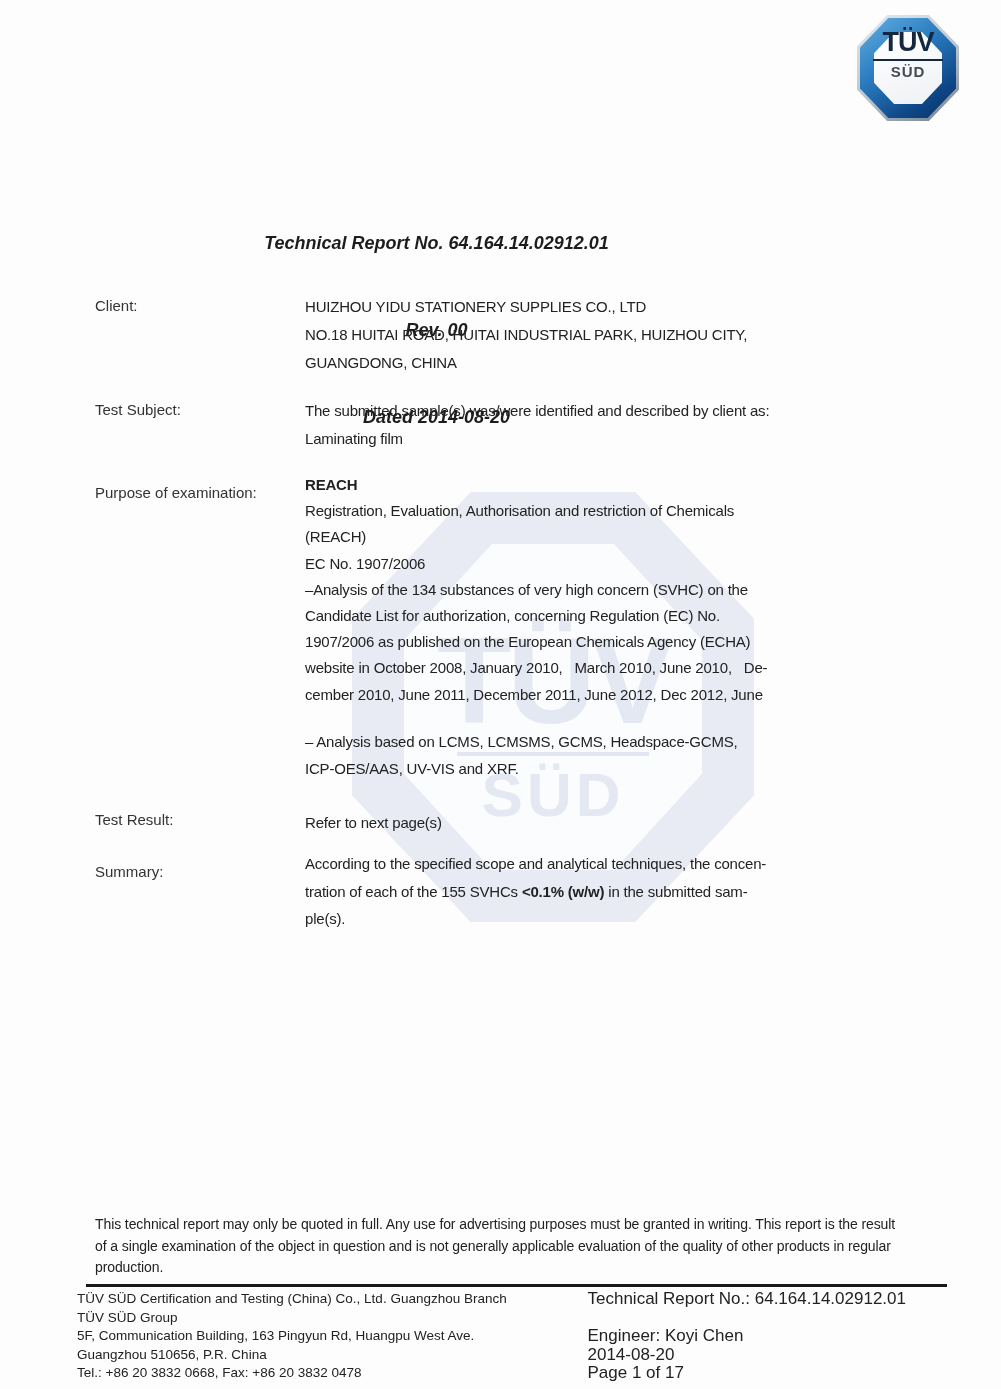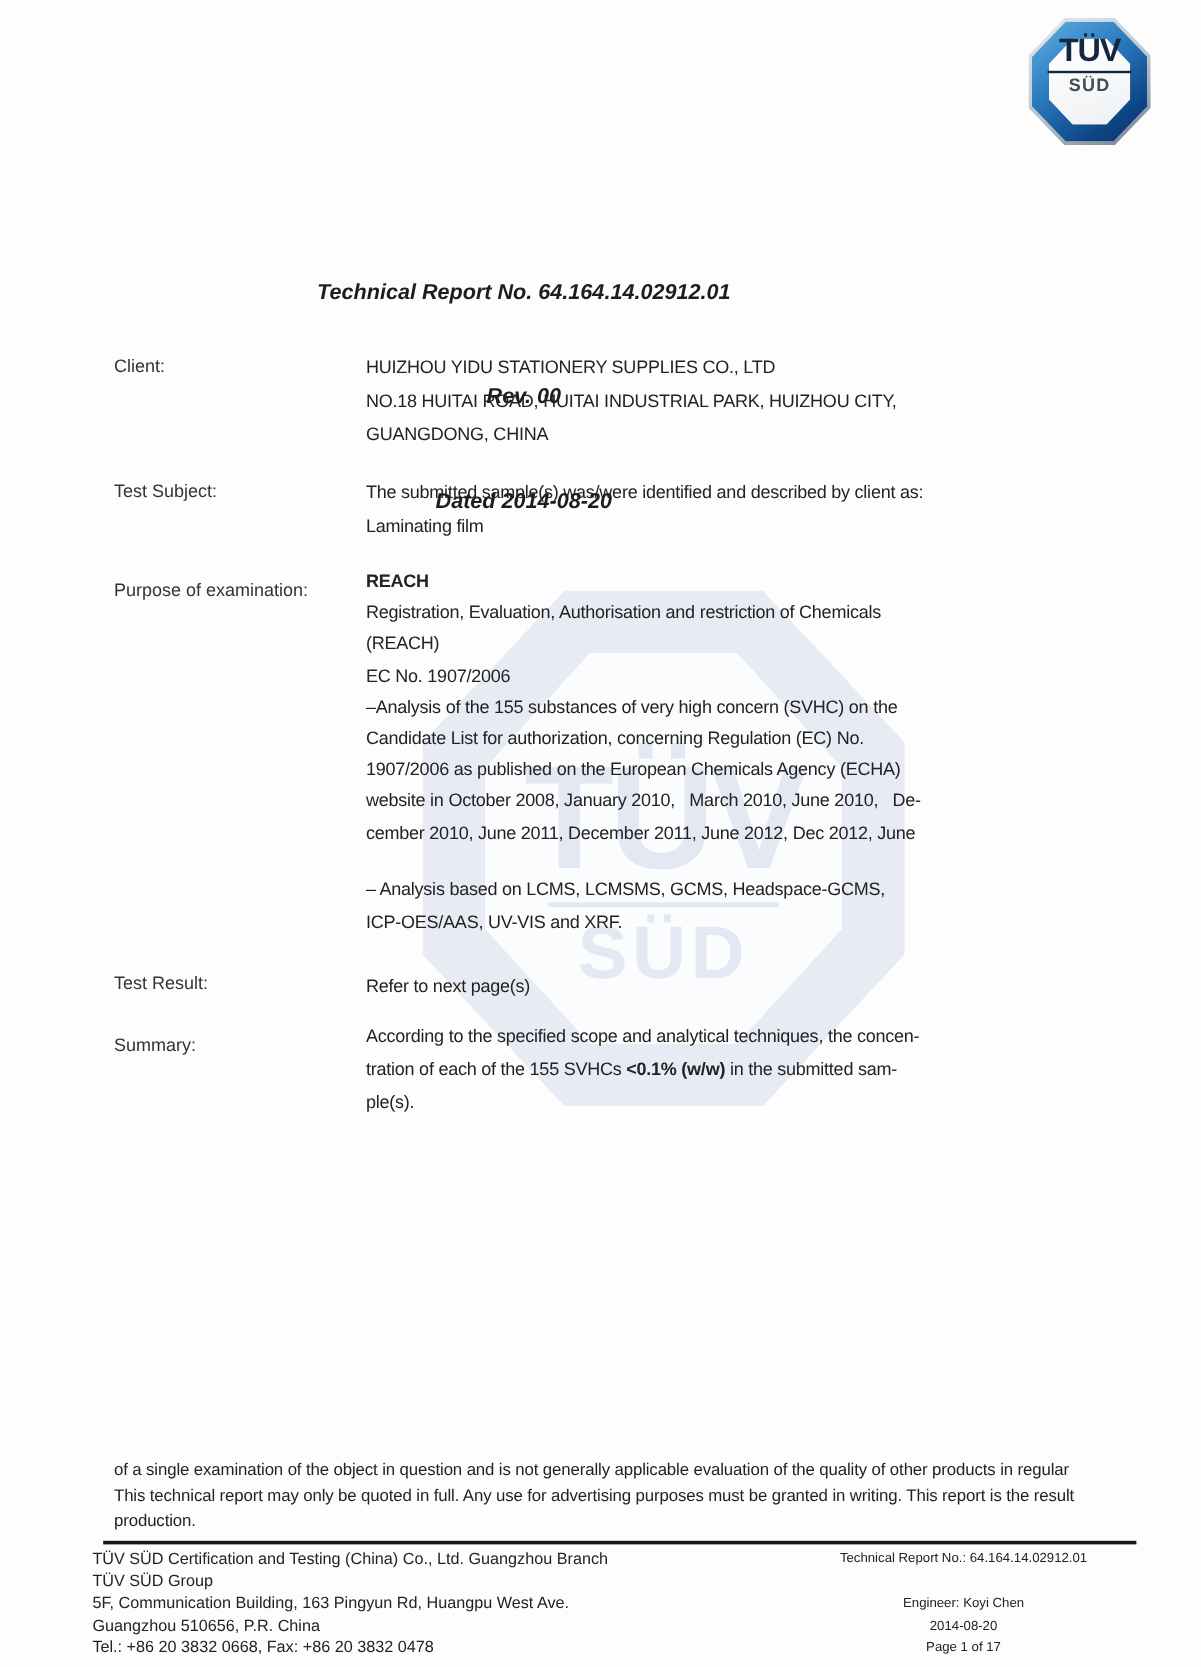--- a/index.html
+++ b/index.html
@@ -44,21 +44,21 @@
   .purpose-block { line-height:26.2px; }
   .para3 { line-height:26.5px; }
   .sum  { line-height:27.5px; }
   .b { font-weight:bold; }
 
   
   .disclaimer { left:95px; top:1214px; width:870px; font-size:14px; line-height:21.5px;
                 letter-spacing:-0.1px; color:#222; }
   .sep { left:86px; top:1284px; width:861px; height:3px; background:#191919; }
   .foot-left  { left:77px;  top:1290px; font-size:13.5px; line-height:18.5px; color:#222; }
-  .foot-right { right:95px; top:1290px; font-size:11px; line-height:18.5px; color:#222; text-align:center; }
+  .foot-right { right:95px; top:1290px; font-size:17px; line-height:18.5px; color:#222; text-align:left; }
   .f-line { min-height:18.5px; white-space:pre; }
 </style>
 </head>
 <body>
 
 <div id="page">
 
   <div class="wm">
     <div class="oct wm-ring"></div>
     <div class="oct wm-face"></div>
@@ -94,21 +94,21 @@
     <div class="c-line">The submitted sample(s) was/were identified and described by client as:</div>
     <div class="c-line">Laminating film</div>
   </div>
 
   <div class="z lbl" style="top:483px;">Purpose of examination:</div>
   <div class="z col purpose-block" style="top:472px;">
     <div class="c-line b">REACH</div>
     <div class="c-line">Registration, Evaluation, Authorisation and restriction of Chemicals</div>
     <div class="c-line">(REACH)</div>
     <div class="c-line">EC No. 1907/2006</div>
-    <div class="c-line">–Analysis of the 155 substances of very high concern (SVHC) on the</div>
+    <div class="c-line">–Analysis of the 134 substances of very high concern (SVHC) on the</div>
     <div class="c-line">Candidate List for authorization, concerning Regulation (EC) No.</div>
     <div class="c-line">1907/2006 as published on the European Chemicals Agency (ECHA)</div>
     <div class="c-line">website in October 2008, January 2010,   March 2010, June 2010,   De-</div>
     <div class="c-line">cember 2010, June 2011, December 2011, June 2012, Dec 2012, June</div>
   </div>
   <div class="z col para3" style="top:729px;">
     <div class="c-line">– Analysis based on LCMS, LCMSMS, GCMS, Headspace-GCMS,</div>
     <div class="c-line">ICP-OES/AAS, UV-VIS and XRF.</div>
   </div>
 
@@ -118,22 +118,22 @@
   </div>
 
   <div class="z lbl" style="top:862px;">Summary:</div>
   <div class="z col sum" style="top:850px;">
     <div class="c-line">According to the specified scope and analytical techniques, the concen-</div>
     <div class="c-line"><span>tration of each of the 155 SVHCs </span><span class="b">&lt;0.1% (w/w)</span><span> in the submitted sam-</span></div>
     <div class="c-line">ple(s).</div>
   </div>
 
   <div class="z disclaimer">
+    <div class="c-line">This technical report may only be quoted in full. Any use for advertising purposes must be granted in writing. This report is the result</div>
     <div class="c-line">of a single examination of the object in question and is not generally applicable evaluation of the quality of other products in regular</div>
-    <div class="c-line">This technical report may only be quoted in full. Any use for advertising purposes must be granted in writing. This report is the result</div>
     <div class="c-line">production.</div>
   </div>
 
   <div class="z sep"></div>
 
   <div class="z foot-left">
     <div class="f-line">TÜV SÜD Certification and Testing (China) Co., Ltd. Guangzhou Branch</div>
     <div class="f-line">TÜV SÜD Group</div>
     <div class="f-line">5F, Communication Building, 163 Pingyun Rd, Huangpu West Ave.</div>
     <div class="f-line">Guangzhou 510656, P.R. China</div>

